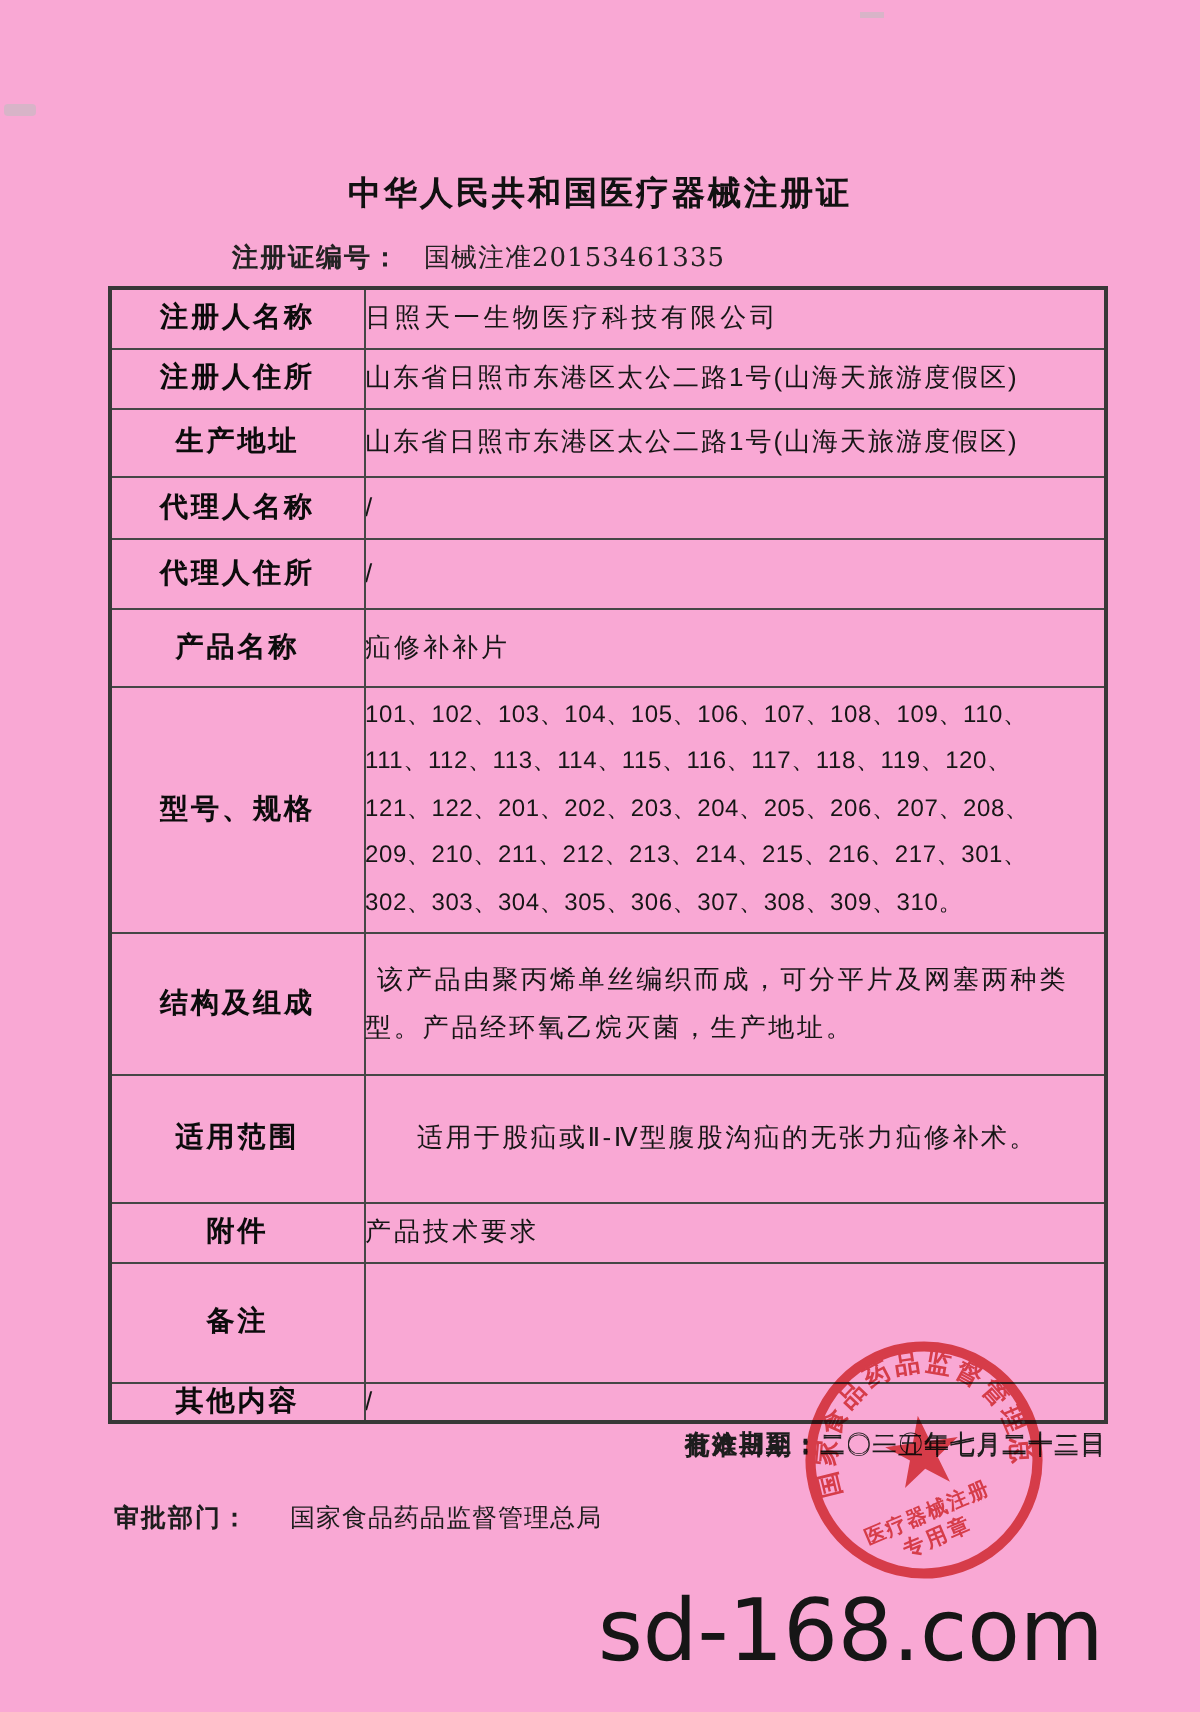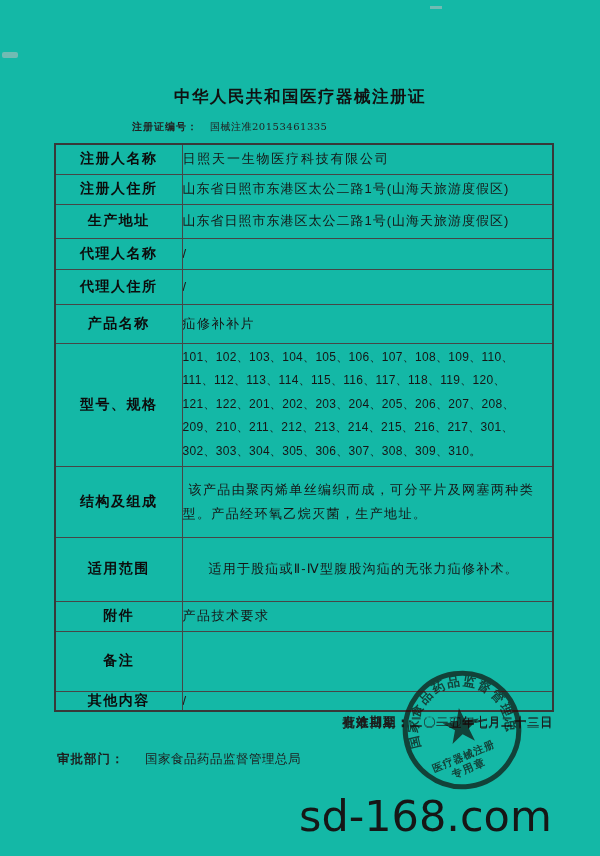--- a/index.html
+++ b/index.html
@@ -1,25 +1,25 @@
 <!DOCTYPE html>
 <html><head>
 <meta charset="utf-8">
 <style>
   html,body{margin:0;padding:0;background:#ffffff;}
   .page{
-    position:relative;width:600px;height:856px;background:#14b8a6;overflow:hidden;
+    position:relative;width:600px;height:856px;background:#f9a8d4;overflow:hidden;
     font-family:"Liberation Sans",sans-serif;color:#1b1b1b;
   }
   .title{
     position:absolute;top:86px;left:0;width:600px;text-align:center;
     font-size:16.5px;font-weight:bold;letter-spacing:1.5px;color:#111;
   }
   .regno{
-    position:absolute;top:120px;left:132px;font-size:10px;
+    position:absolute;top:120px;left:116px;font-size:13px;
     font-family:"DejaVu Serif",serif;color:#222;
   }
   .regno .lab{font-weight:bold;letter-spacing:1px;margin-right:12px;}
   .regno .value{letter-spacing:0.5px;}
   table.cert{
     position:absolute;left:54px;top:143px;width:500px;
     border-collapse:collapse;table-layout:fixed;
     border:2px solid #383838;
   }
   table.cert td{

